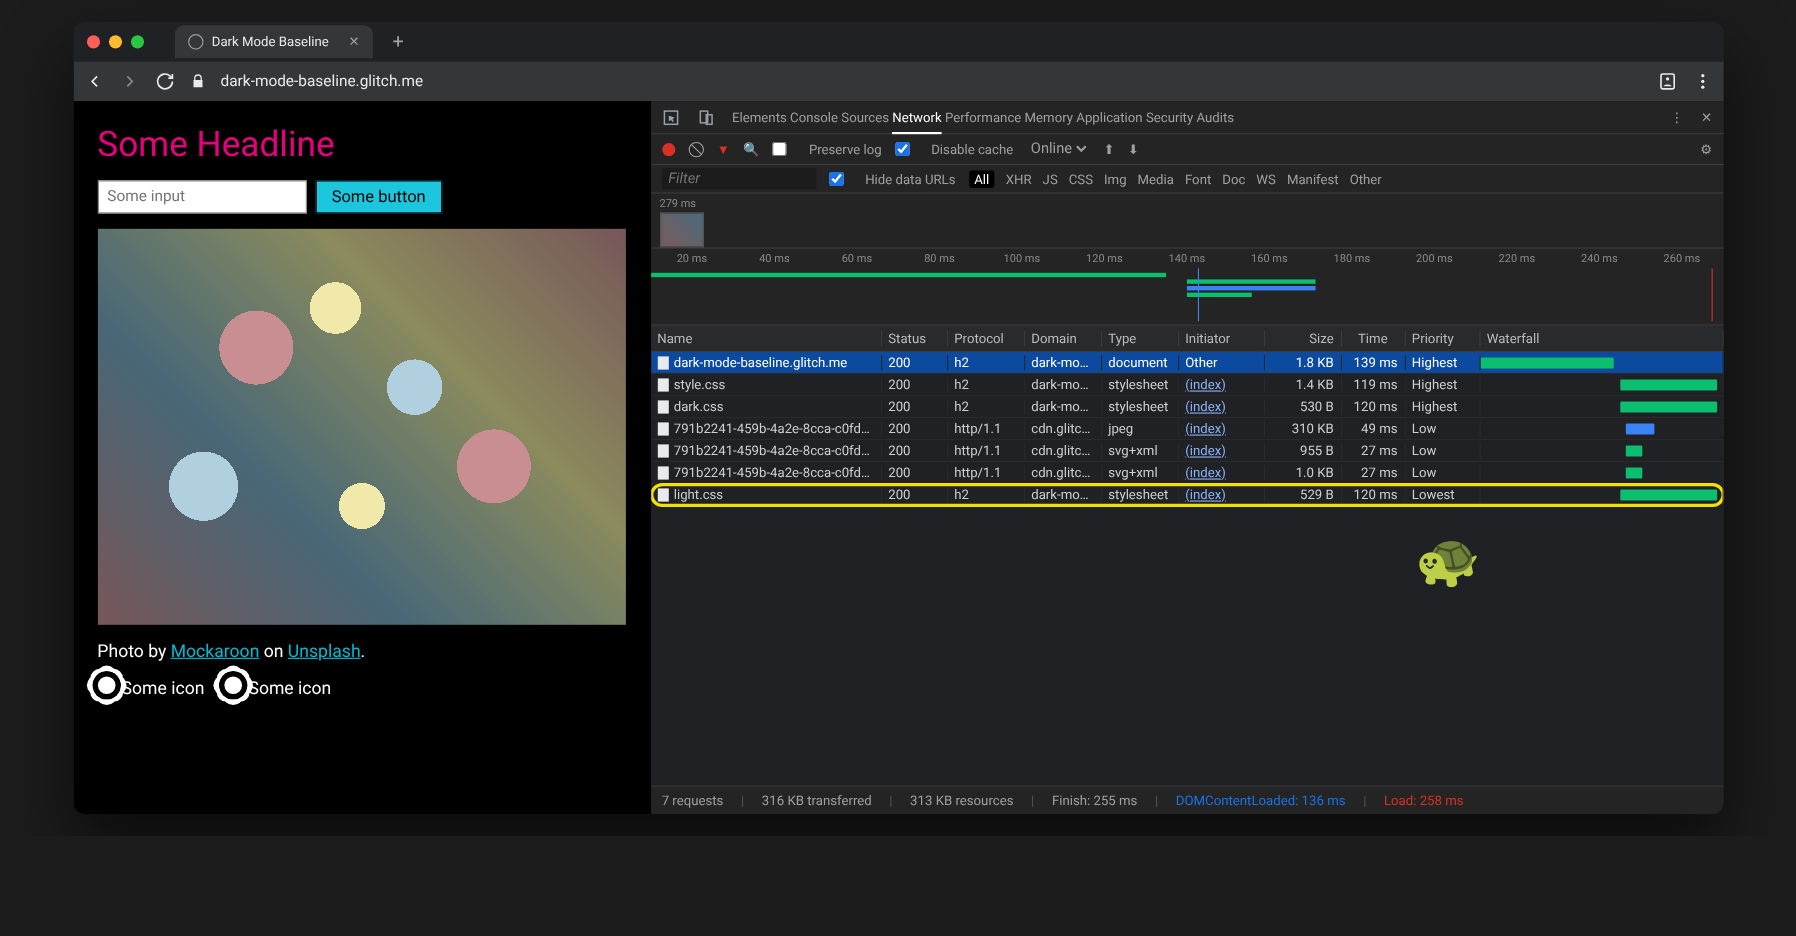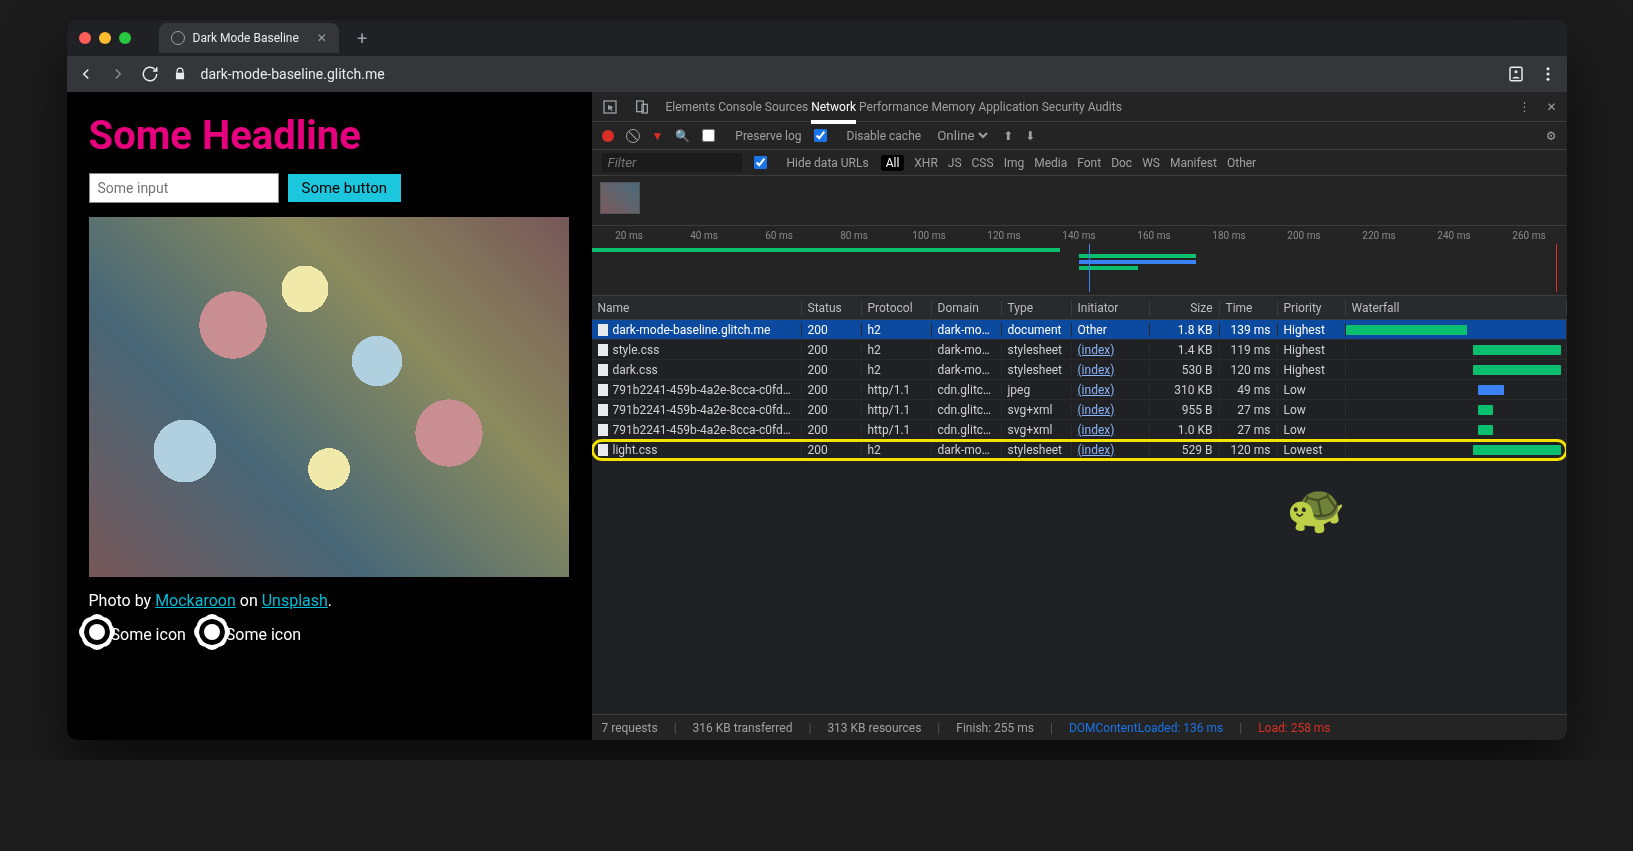--- a/index.html
+++ b/index.html
@@ -15,36 +15,36 @@
   .tab .x{margin-left:10px;color:#9aa0a6}
   .newtab{color:#9aa0a6;font-size:18px;margin-left:10px}
   
   .urlbar { height:36px; background:#35363a; display:flex; align-items:center; padding:0 10px; gap:14px; color:#e8eaed; }
   .urlbar svg{flex-shrink:0}
   .url { flex:1; font-size:14px; color:#e8eaed; }
   .rightico{color:#e8eaed}
   
   .content{flex:1;display:flex;min-height:0}
   .page{width:525px;background:#000;color:#fff;padding:20px 22px;overflow:hidden;display:flex;flex-direction:column;gap:14px}
-  .page h1{color:#e6007e;font-size:40px;font-weight:700}
+  .page h1{color:#e6007e;font-size:32px;font-weight:400}
   .page p{font-size:16px}
   .page a{color:#00bcd4}
   .formrow{display:flex;gap:8px}
   .formrow input{width:190px;height:30px;padding:1px 8px;font-size:14px;border:1px solid #888;background:#fff;color:#000}
   .formrow button{background:#1cc6dd;border:1px solid #000;color:#000;padding:0 14px;height:30px;font-size:15px}
   .img-ph{width:480px;height:360px;background:radial-gradient(circle at 30% 30%,#c78b8e 0 8%,transparent 8%),radial-gradient(circle at 60% 40%,#a9c9d9 0 7%,transparent 7%),radial-gradient(circle at 50% 70%,#e7e0a0 0 6%,transparent 6%),radial-gradient(circle at 75% 60%,#c78b8e 0 8%,transparent 8%),radial-gradient(circle at 20% 65%,#a9c9d9 0 7%,transparent 7%),radial-gradient(circle at 45% 20%,#e7e0a0 0 6%,transparent 6%),linear-gradient(45deg,#7a5a5c,#4a6a7a,#8a8a5c,#7a5a5c);filter:contrast(1.1) saturate(.9)}
   .caption{font-size:16px}
   .iconrow{display:flex;gap:18px;align-items:center;font-size:16px}
   .sun{display:inline-block;width:16px;height:16px;background:#fff;border-radius:50%;position:relative;margin-right:6px}
   .sun::before{content:"";position:absolute;inset:-5px;border-radius:50%;background:radial-gradient(circle,#fff 30%,transparent 30%);box-shadow:0 -9px 0 -4px #fff,0 9px 0 -4px #fff,9px 0 0 -4px #fff,-9px 0 0 -4px #fff,6px 6px 0 -4px #fff,-6px 6px 0 -4px #fff,6px -6px 0 -4px #fff,-6px -6px 0 -4px #fff}
   
   .devtools{flex:1;background:#242424;display:flex;flex-direction:column;min-width:0;color:#cfcfcf;font-size:12px}
   .dt-tabs{height:30px;display:flex;align-items:center;gap:16px;padding:0 10px;border-bottom:1px solid #3c3c3c}
   .dt-tabs .tabbtn{color:#a0a0a0;cursor:pointer}
-  .dt-tabs .active{color:#fff;border-bottom:4px solid #ffffff;padding-bottom:6px}
+  .dt-tabs .active{color:#fff;border-bottom:2px solid #ffffff;padding-bottom:6px}
   .dt-tabs .dots{margin-left:auto;color:#a0a0a0}
   .dt-tabs .close{color:#a0a0a0}
   .dt-toolbar{height:28px;display:flex;align-items:center;gap:12px;padding:0 10px;border-bottom:1px solid #3c3c3c}
   .rec{width:12px;height:12px;border-radius:50%;background:#d93025}
   .nop{width:14px;height:14px;border:1.4px solid #a0a0a0;border-radius:50%;position:relative}
   .nop::after{content:"";position:absolute;width:100%;height:1.4px;background:#a0a0a0;top:50%;left:0;transform:translateY(-50%) rotate(45deg)}
   .funnel{color:#d93025}
   .sglass{color:#a0a0a0}
   .chk{display:flex;align-items:center;gap:20px;color:#a0a0a0}
   .chk input{accent-color:#1a73e8}
@@ -185,20 +185,21 @@
       <div class="dt-filter">
         <input class="f" placeholder="Filter" style="">
         <label class="chk">
             <input type="checkbox" checked="" style="">
             <span>Hide data URLs</span>
           </label>
         <span id="pills-holder"><span class="pill on" style="margin-right: 10px;">All</span><span class="pill" style="margin-right: 10px;">XHR</span><span class="pill" style="margin-right: 10px;">JS</span><span class="pill" style="margin-right: 10px;">CSS</span><span class="pill" style="margin-right: 10px;">Img</span><span class="pill" style="margin-right: 10px;">Media</span><span class="pill" style="margin-right: 10px;">Font</span><span class="pill" style="margin-right: 10px;">Doc</span><span class="pill" style="margin-right: 10px;">WS</span><span class="pill" style="margin-right: 10px;">Manifest</span><span class="pill" style="margin-right: 10px;">Other</span></span>
       </div>
 
       <div class="overview">
+        <div class="ts">279 ms</div>
         <div class="thumb"></div>
       </div>
 
       <div class="timeline">
         <div class="ticks" id="ticks-holder">
             <span>20 ms</span>
             <span>40 ms</span>
             <span>60 ms</span>
             <span>80 ms</span>
             <span>100 ms</span>
@@ -223,21 +224,21 @@
 
       <div class="tbl">
         <div class="thead">
           <div>Name</div>
           <div>Status</div>
           <div>Protocol</div>
           <div>Domain</div>
           <div>Type</div>
           <div>Initiator</div>
           <div style="text-align:right">Size</div>
-          <div style="text-align:left">Time</div>
+          <div style="text-align:center">Time</div>
           <div>Priority</div>
           <div style="display:flex;justify-content:space-between">Waterfall</div>
         </div>
         <div class="tbody" id="tbody">
           <span class="turtle">🐢</span>
         <div class="trow sel">
               <div><span class="fileico"></span>dark-mode-baseline.glitch.me</div>
               <div>200</div>
               <div>h2</div>
               <div>dark-mo…</div>

